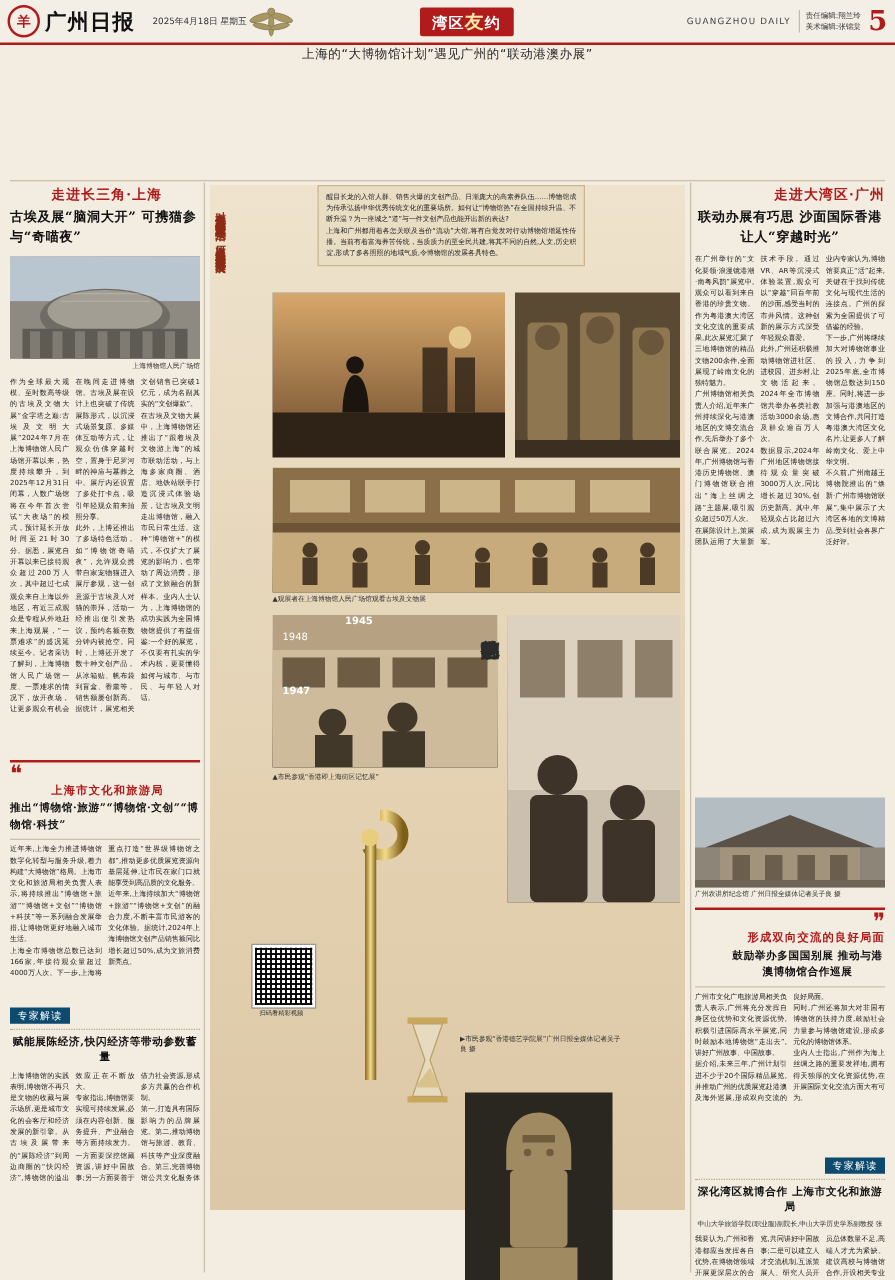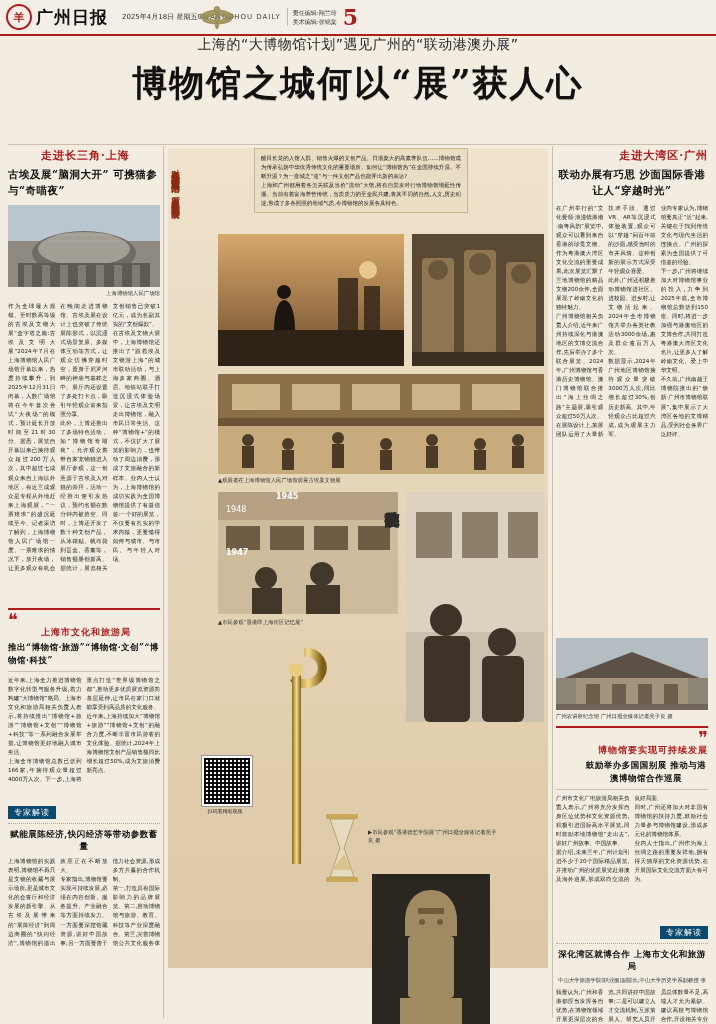--- a/index.html
+++ b/index.html
@@ -40,21 +40,21 @@
   .mast-right{display:flex;align-items:center;gap:6px;margin-right:6px;}
   .mast-en{font-size:7px;color:#444;letter-spacing:1px;}
   .editors{font-size:6px;color:#333;line-height:1.5;border-left:1px solid #bbb;padding-left:5px;}
   .page-num{font-size:22px;font-weight:bold;color:#b01c1c;font-family:"DejaVu Serif",serif;}
 
   
   .ornament{position:absolute;left:196px;top:2px;width:42px;height:30px;opacity:.85;}
 
   
   .headline-wrap{position:absolute;left:0;top:36px;width:716px;text-align:center;}
-  .shoulder{font-size:14px;color:#2a2a2a;letter-spacing:.5px;}
+  .shoulder{font-size:10px;color:#2a2a2a;letter-spacing:.5px;}
   .main-title{
     font-family:"DejaVu Serif",serif;
     font-size:35px;font-weight:bold;color:#111;letter-spacing:2px;
     margin-top:6px;
     text-shadow:0 1px 0 #cfc6b4;
   }
 
   
   .rule-v{position:absolute;width:1px;background:#c9bfac;}
   .rule-h{position:absolute;height:1px;background:#c9bfac;}
@@ -120,20 +120,25 @@
 <body>
 
 <div class="page">
 
   <div class="masthead">
     <div class="logo">
       <div class="logo-mark">羊</div>
       <div class="logo-text">广州日报</div>
     </div>
     <div class="mast-date">2025年4月18日 星期五</div>
+    <div class="mast-center">
+      <div class="bay-badge">
+        <span>湾区</span><span class="friend">友</span><span>约</span>
+      </div>
+    </div>
     <div class="mast-right">
       <div class="mast-en">GUANGZHOU DAILY</div>
       <div class="editors">
         <div>责任编辑:翔兰玲</div>
         <div>美术编辑:张锦棠</div>
       </div>
       <div class="page-num">5</div>
     </div>
   </div>
 
@@ -143,21 +148,20 @@
       <ellipse cx="18" cy="16" rx="13" ry="4" transform="rotate(-18 18 16)"></ellipse>
       <ellipse cx="42" cy="16" rx="13" ry="4" transform="rotate(18 42 16)"></ellipse>
       <ellipse cx="20" cy="26" rx="11" ry="3" transform="rotate(12 20 26)"></ellipse>
       <ellipse cx="40" cy="26" rx="11" ry="3" transform="rotate(-12 40 26)"></ellipse>
       <circle cx="30" cy="9" r="4"></circle>
     </g>
   </svg>
 
   <div class="headline-wrap">
     <div class="shoulder">上海的“大博物馆计划”遇见广州的“联动港澳办展”</div>
-    <div class="main-title">博物馆之城何以“展”获人心</div>
   </div>
 
   <div class="rule-v" style="left:163px;top:146px;height:872px;"></div>
   <div class="rule-v" style="left:552px;top:146px;height:872px;"></div>
   <div class="rule-h" style="left:8px;top:144px;width:700px;"></div>
 
   <div class="center-bg"></div>
 
   <div class="colL">
     <div class="sec-head">走进长三角·上海</div>
@@ -409,21 +413,21 @@
           <rect x="82" y="46" width="14" height="20"></rect>
             <rect x="108" y="46" width="14" height="20"></rect>
         </g>
         <rect y="66" width="152" height="6" fill="#6f6659"></rect>
       </svg>
     </div>
     <div class="caption" style="margin-top:2px;">广州农讲所纪念馆 广州日报全媒体记者吴子良 摄</div>
 
     <div class="quote-box" style="margin-top:6px;">
       <div class="quote-mark" style="text-align:right;">❞</div>
-      <div class="sec-head" style="font-size:9px;text-align:right;">博物馆要实现可持续发展</div>
+      <div class="sec-head" style="font-size:9px;text-align:right;">形成双向交流的良好局面</div>
       <div class="sec-sub" style="font-size:8.5px;margin-top:2px;text-align:center;margin-left:28px;">鼓励举办多国国别展 推动与港澳博物馆合作巡展</div>
     </div>
     <div class="body-col" style="margin-top:4px;height:120px;column-count:2;white-space:pre-line;overflow:hidden;">广州市文化广电旅游局相关负责人表示,广州将充分发挥自身区位优势和文化资源优势,积极引进国际高水平展览,同时鼓励本地博物馆“走出去”,讲好广州故事、中国故事。
 据介绍,未来三年,广州计划引进不少于20个国际精品展览,并推动广州的优质展览赴港澳及海外巡展,形成双向交流的良好局面。
 同时,广州还将加大对非国有博物馆的扶持力度,鼓励社会力量参与博物馆建设,形成多元化的博物馆体系。
 业内人士指出,广州作为海上丝绸之路的重要发祥地,拥有得天独厚的文化资源优势,在开展国际文化交流方面大有可为。</div>
 
     <div style="margin-top:6px;text-align:right;">
       <span class="expert-tag">专家解读</span>
       <div class="dotted" style="margin-top:4px;"></div>

